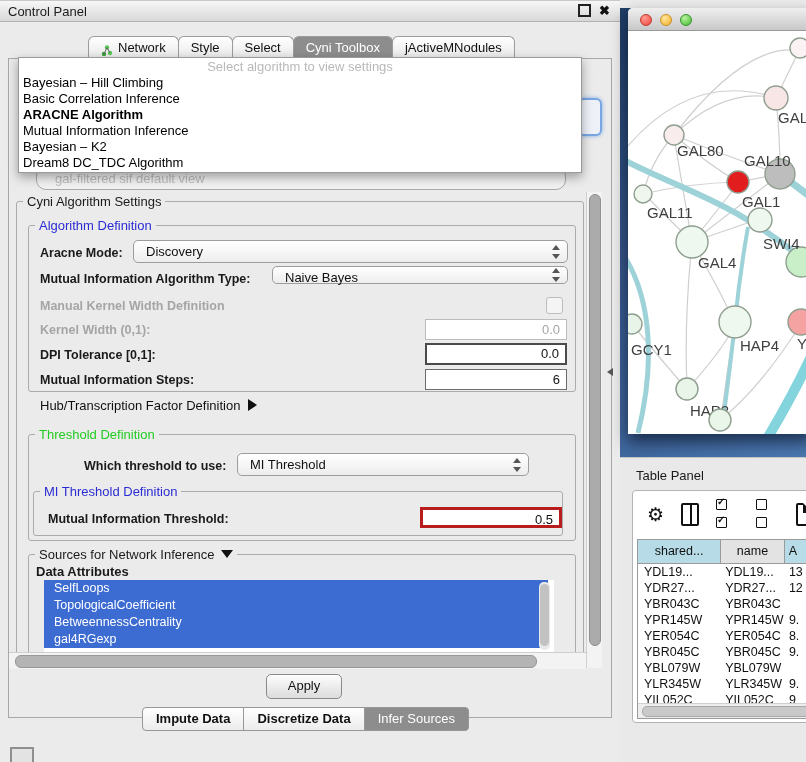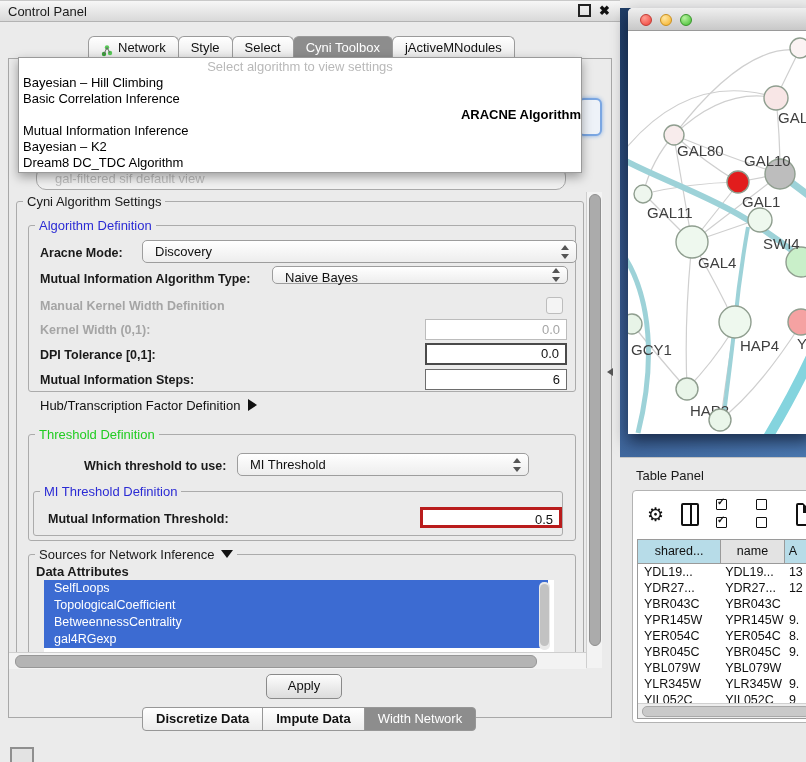--- a/index.html
+++ b/index.html
@@ -1,19 +1,19 @@
 <!DOCTYPE html>
 <html><head>
 <meta charset="utf-8">
 <style>
   html,body{margin:0;padding:0;}
   #root{position:relative;width:806px;height:762px;background:#ebebeb;overflow:hidden;
         font-family:"Liberation Sans",sans-serif;-webkit-font-smoothing:antialiased;color:#111;}
   .abs{position:absolute;}
-  .bold{font-weight:bold;text-align:right;}
+  .bold{font-weight:bold;}
 
   
   .titlebar{left:0;top:8;width:620px;height:22px;
     background:linear-gradient(#f7f7f7,#d9d9d9);border-top:1px solid #c9c9c9;border-bottom:1px solid #b3b3b3;
     display:flex;align-items:center;font-size:13px;color:#1a1a1a;padding-left:8px;box-sizing:border-box;}
   .tb-icons{position:absolute;right:10px;top:3px;display:flex;gap:8px;align-items:center;}
   .float-ic{width:9px;height:9px;border:2px solid #222;display:inline-block;background:transparent;}
   .close-ic{font-size:13px;font-weight:bold;color:#111;line-height:13px;}
 
   
@@ -181,21 +181,21 @@
 
   <div class="abs settings-clip">
     <fieldset style="left:7px;top:2px;width:566px;height:700px;">
       <legend class="lg-black">Cyni Algorithm Settings</legend>
     </fieldset>
 
     <fieldset style="left:19px;top:26px;width:546px;height:172px;">
       <legend class="lg-blue">Algorithm Definition</legend>
     </fieldset>
     <div class="lbl" style="left:31px;top:54px;">Aracne Mode:</div>
-    <div class="combo" style="left:124px;top:48px;width:435px;height:23px;margin-left:9px;">
+    <div class="combo" style="left:124px;top:48px;width:435px;height:23px;">
       <span class="ctext">Discovery</span>
       <span class="stepper">
           <i class="up"></i>
           <i class="dn"></i>
         </span>
     </div>
     <div class="lbl" style="left:31px;top:80px;">Mutual Information Algorithm Type:</div>
     <div class="combo" style="left:263px;top:74px;width:296px;height:18px;">
       <span class="ctext">Naive Bayes</span>
       <span class="stepper">
@@ -251,23 +251,23 @@
   <div class="abs vtrack">
       <div class="vthumb"></div>
     </div>
   <div class="abs htrack">
       <div class="hthumb"></div>
     </div>
 
   <div class="abs apply-btn">Apply</div>
 
   <div class="abs segrow">
+    <div class="seg">Impute Data</div>
     <div class="seg">Discretize Data</div>
-    <div class="seg">Impute Data</div>
-    <div class="seg selected">Width Network</div>
+    <div class="seg selected">Infer Sources</div>
   </div>
 
   <div class="abs mini-square"></div>
   <div class="abs splitter-arrow"></div>
 
   <div class="abs desktop"></div>
 
   <div class="abs netwin">
     <div class="netbar">
       <span class="light red"></span>

